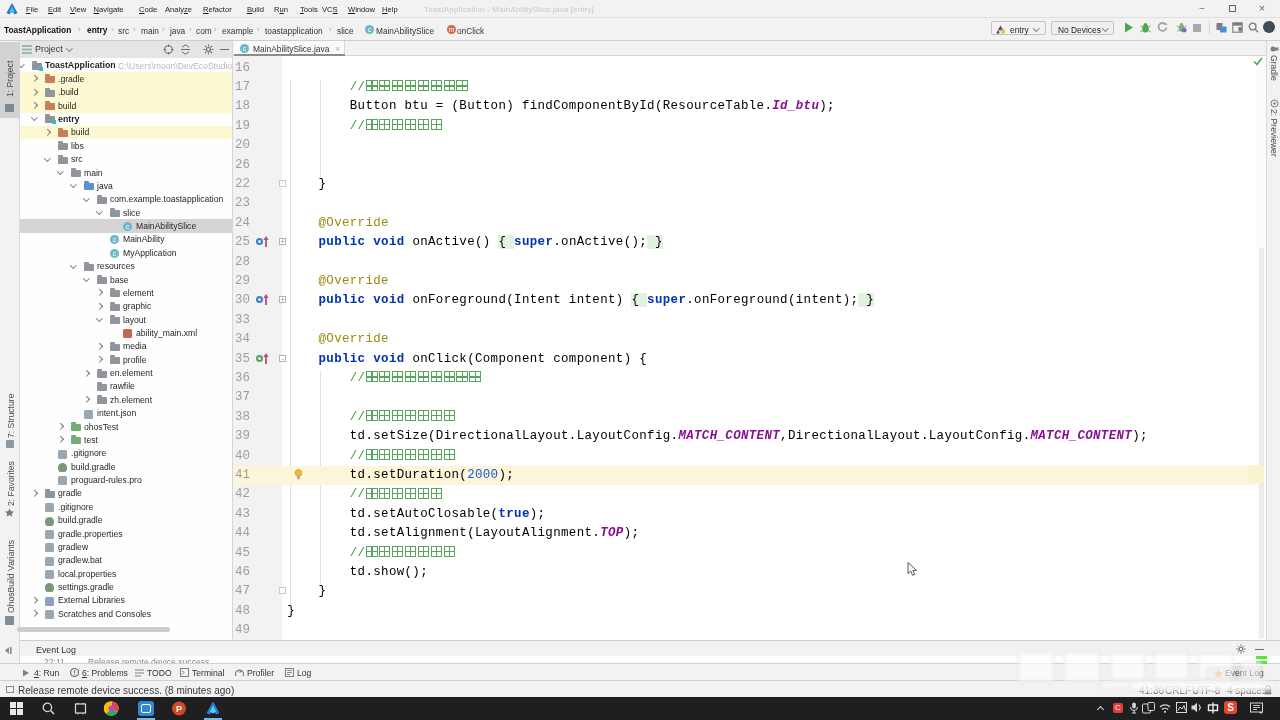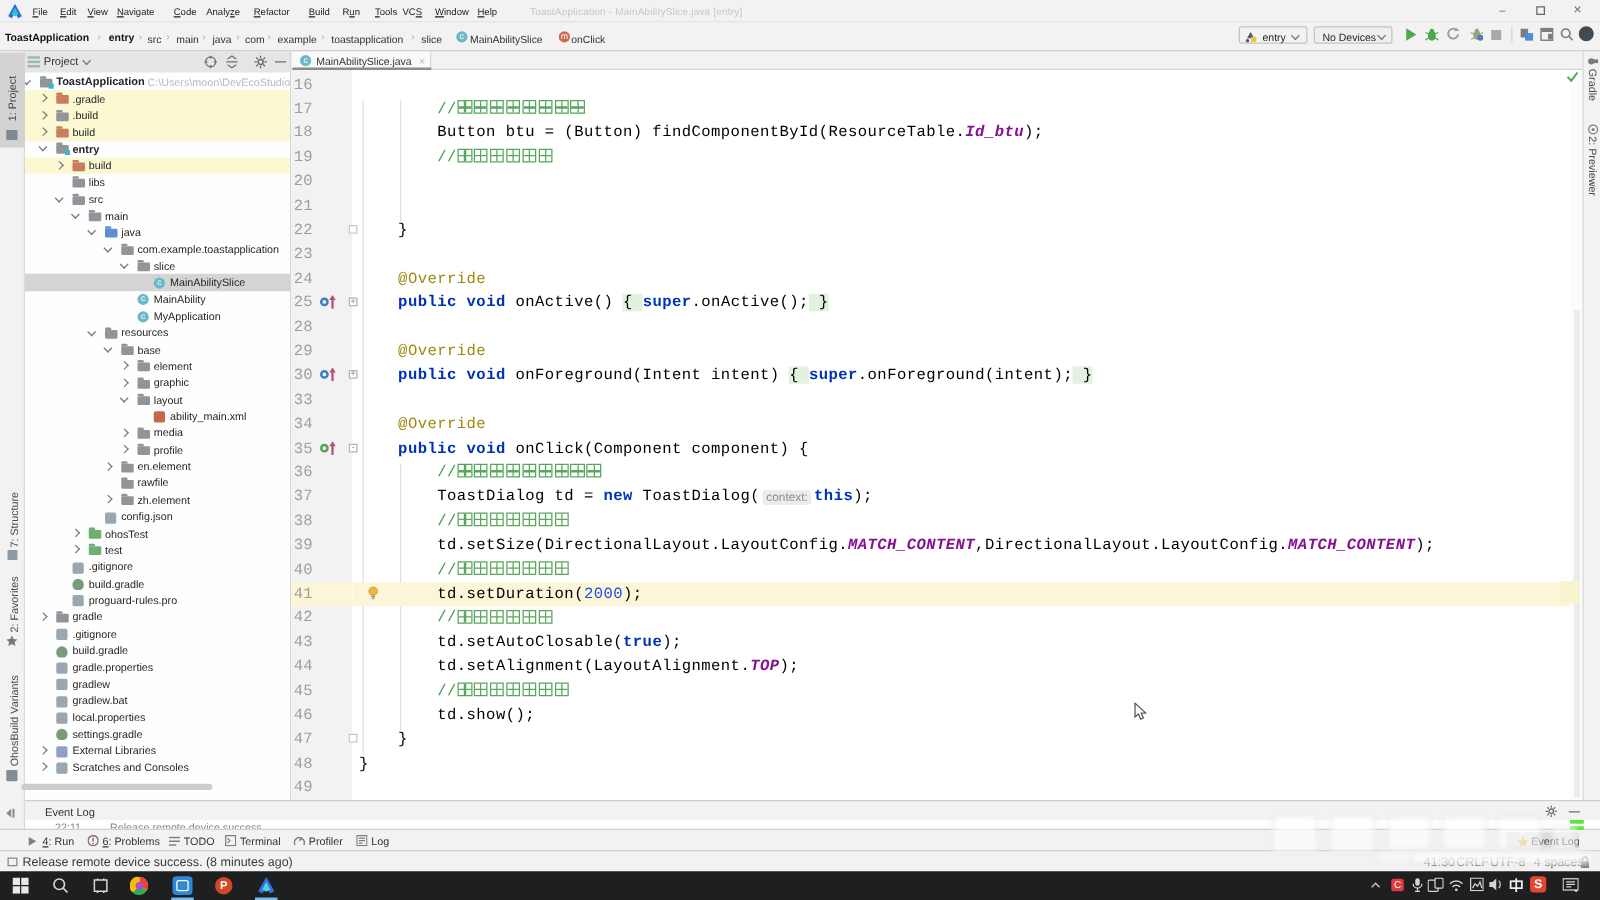--- a/index.html
+++ b/index.html
@@ -316,21 +316,21 @@
 <span class="fo" style="left:77px"></span>
 <span class="t" style="left:90px">rawfile</span>
 </div>
 <div class="row" style="top:334.25px">
 <span class="ch r" style="left:64px"></span>
 <span class="fo" style="left:77px"></span>
 <span class="t" style="left:90px">zh.element</span>
 </div>
 <div class="row" style="top:347.62px">
 <span class="fic" style="left:64px"></span>
-<span class="t" style="left:77px">config.json</span>
+<span class="t" style="left:77px">intent.json</span>
 </div>
 <div class="row" style="top:360.99px">
 <span class="ch r" style="left:38px"></span>
 <span class="fo gr" style="left:51px"></span>
 <span class="t" style="left:64px">ohosTest</span>
 </div>
 <div class="row" style="top:374.36px">
 <span class="ch r" style="left:38px"></span>
 <span class="fo gr" style="left:51px"></span>
 <span class="t" style="left:64px">test</span>
@@ -401,21 +401,21 @@
 </div>
     <div id="tabul"></div>
   </div>
 <div id="gutter" class="ab">
 <div class="ab" id="ghl" style="left:0;top:409.9px;width:49px;height:19.4px;background:#fcf5d8"></div>
 <div class="ln" style="top:4.50px">16</div>
 <div class="ln" style="top:23.90px">17</div>
 <div class="ln" style="top:43.30px">18</div>
 <div class="ln" style="top:62.70px">19</div>
 <div class="ln" style="top:82.10px">20</div>
-<div class="ln" style="top:101.50px">21</div>
+<div class="ln" style="top:101.50px">26</div>
 <div class="ln" style="top:120.90px">22</div>
 <div class="ln" style="top:140.30px">23</div>
 <div class="ln" style="top:159.70px">24</div>
 <div class="ln" style="top:179.10px">25</div>
 <div class="ln" style="top:198.50px">28</div>
 <div class="ln" style="top:217.90px">29</div>
 <div class="ln" style="top:237.30px">30</div>
 <div class="ln" style="top:256.70px">33</div>
 <div class="ln" style="top:276.10px">34</div>
 <div class="ln" style="top:295.50px">35</div>
@@ -455,21 +455,20 @@
 <div class="cl" style="top:43.30px">        Button btu = (Button) findComponentById(ResourceTable.<span class="pp">Id_btu</span>);</div>
 <div class="cl" style="top:62.70px"><span class="cm">        //<i class="cj"></i><i class="cj"></i><i class="cj"></i><i class="cj"></i><i class="cj"></i><i class="cj"></i></span></div>
 <div class="cl" style="top:120.90px">    }</div>
 <div class="cl" style="top:159.70px">    <span class="an">@Override</span></div>
 <div class="cl" style="top:179.10px">    <span class="k">public</span> <span class="k">void</span> onActive() <span class="fold">{ </span><span class="k">super</span>.onActive();<span class="fold"> }</span></div>
 <div class="cl" style="top:217.90px">    <span class="an">@Override</span></div>
 <div class="cl" style="top:237.30px">    <span class="k">public</span> <span class="k">void</span> onForeground(Intent intent) <span class="fold">{ </span><span class="k">super</span>.onForeground(intent);<span class="fold"> }</span></div>
 <div class="cl" style="top:276.10px">    <span class="an">@Override</span></div>
 <div class="cl" style="top:295.50px">    <span class="k">public</span> <span class="k">void</span> onClick(Component component) {</div>
 <div class="cl" style="top:314.90px"><span class="cm">        //<i class="cj"></i><i class="cj"></i><i class="cj"></i><i class="cj"></i><i class="cj"></i><i class="cj"></i><i class="cj"></i><i class="cj"></i><i class="cj"></i></span></div>
-<div class="cl" style="top:334.30px">        ToastDialog td = <span class="k">new</span> ToastDialog(<span class="hint">context:</span><span class="k">this</span>);</div>
 <div class="cl" style="top:353.70px"><span class="cm">        //<i class="cj"></i><i class="cj"></i><i class="cj"></i><i class="cj"></i><i class="cj"></i><i class="cj"></i><i class="cj"></i></span></div>
 <div class="cl" style="top:373.10px">        td.setSize(DirectionalLayout.LayoutConfig.<span class="pp">MATCH_CONTENT</span>,DirectionalLayout.LayoutConfig.<span class="pp">MATCH_CONTENT</span>);</div>
 <div class="cl" style="top:392.50px"><span class="cm">        //<i class="cj"></i><i class="cj"></i><i class="cj"></i><i class="cj"></i><i class="cj"></i><i class="cj"></i><i class="cj"></i></span></div>
 <div class="cl" style="top:411.90px">        td.setDuration(<span class="nm">2000</span>);</div>
 <div class="cl" style="top:431.30px"><span class="cm">        //<i class="cj"></i><i class="cj"></i><i class="cj"></i><i class="cj"></i><i class="cj"></i><i class="cj"></i></span></div>
 <div class="cl" style="top:450.70px">        td.setAutoClosable(<span class="k">true</span>);</div>
 <div class="cl" style="top:470.10px">        td.setAlignment(LayoutAlignment.<span class="pp">TOP</span>);</div>
 <div class="cl" style="top:489.50px"><span class="cm">        //<i class="cj"></i><i class="cj"></i><i class="cj"></i><i class="cj"></i><i class="cj"></i><i class="cj"></i><i class="cj"></i></span></div>
 <div class="cl" style="top:508.90px">        td.show();</div>
 <div class="cl" style="top:528.30px">    }</div>

